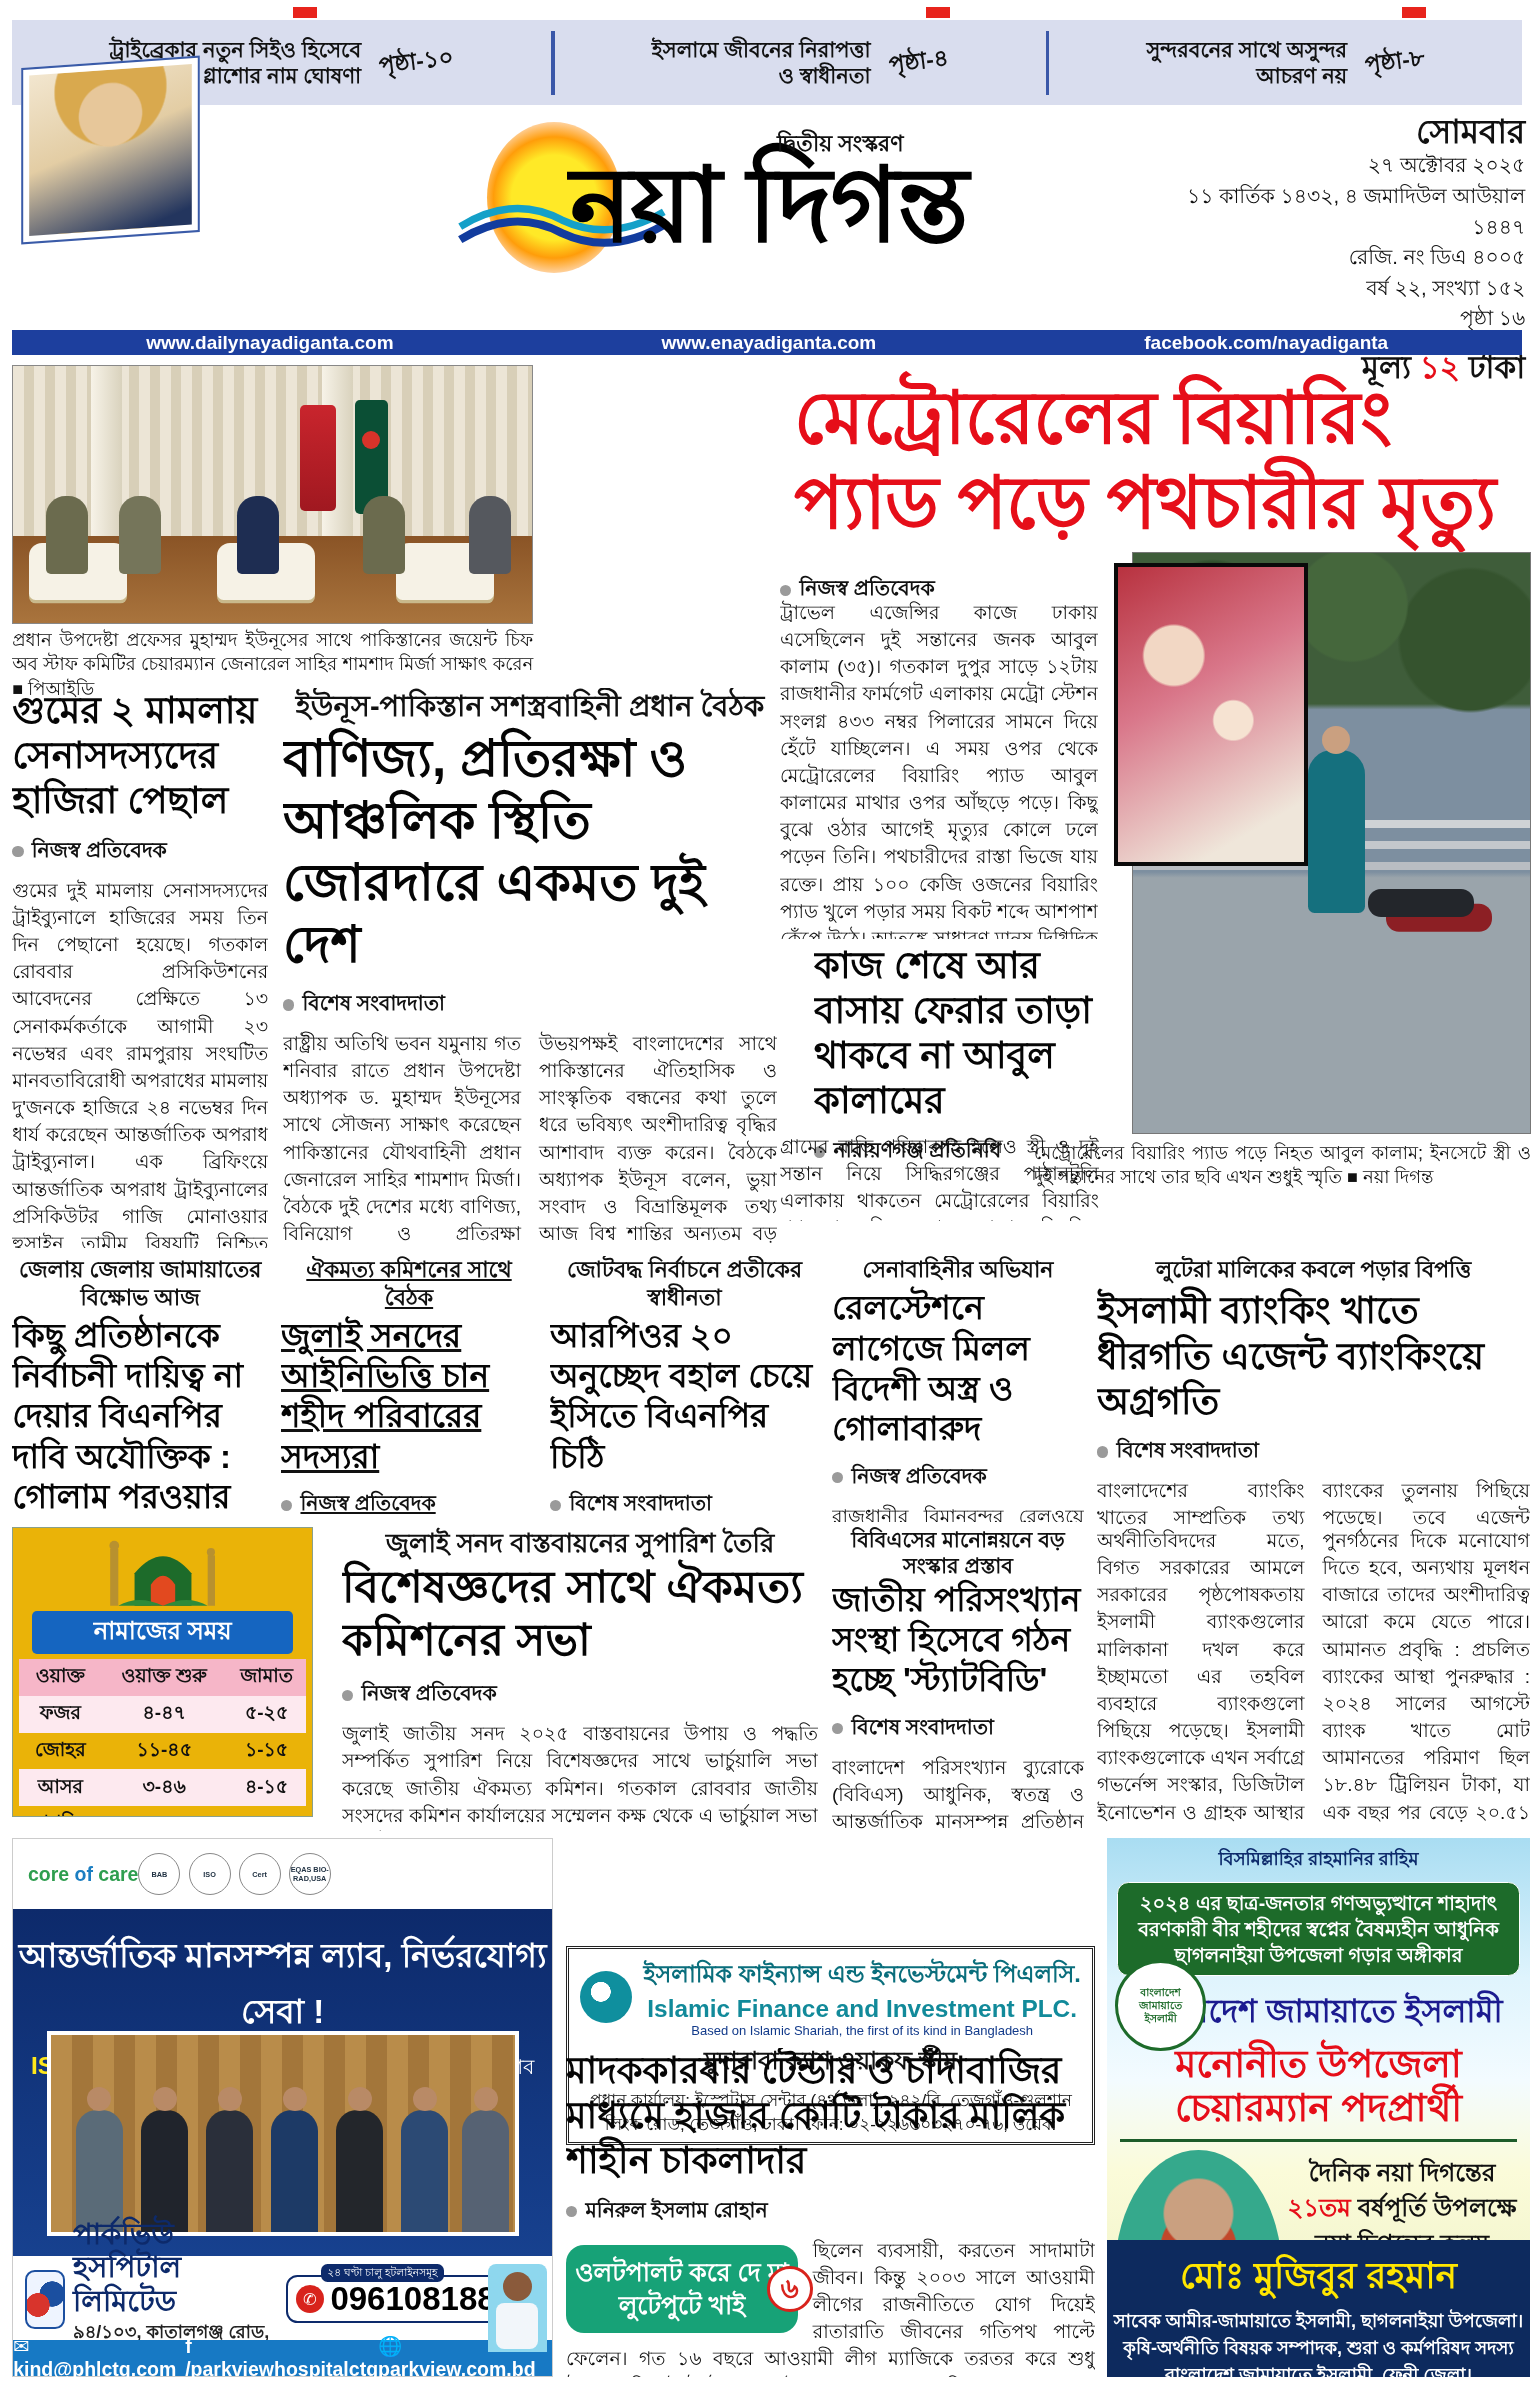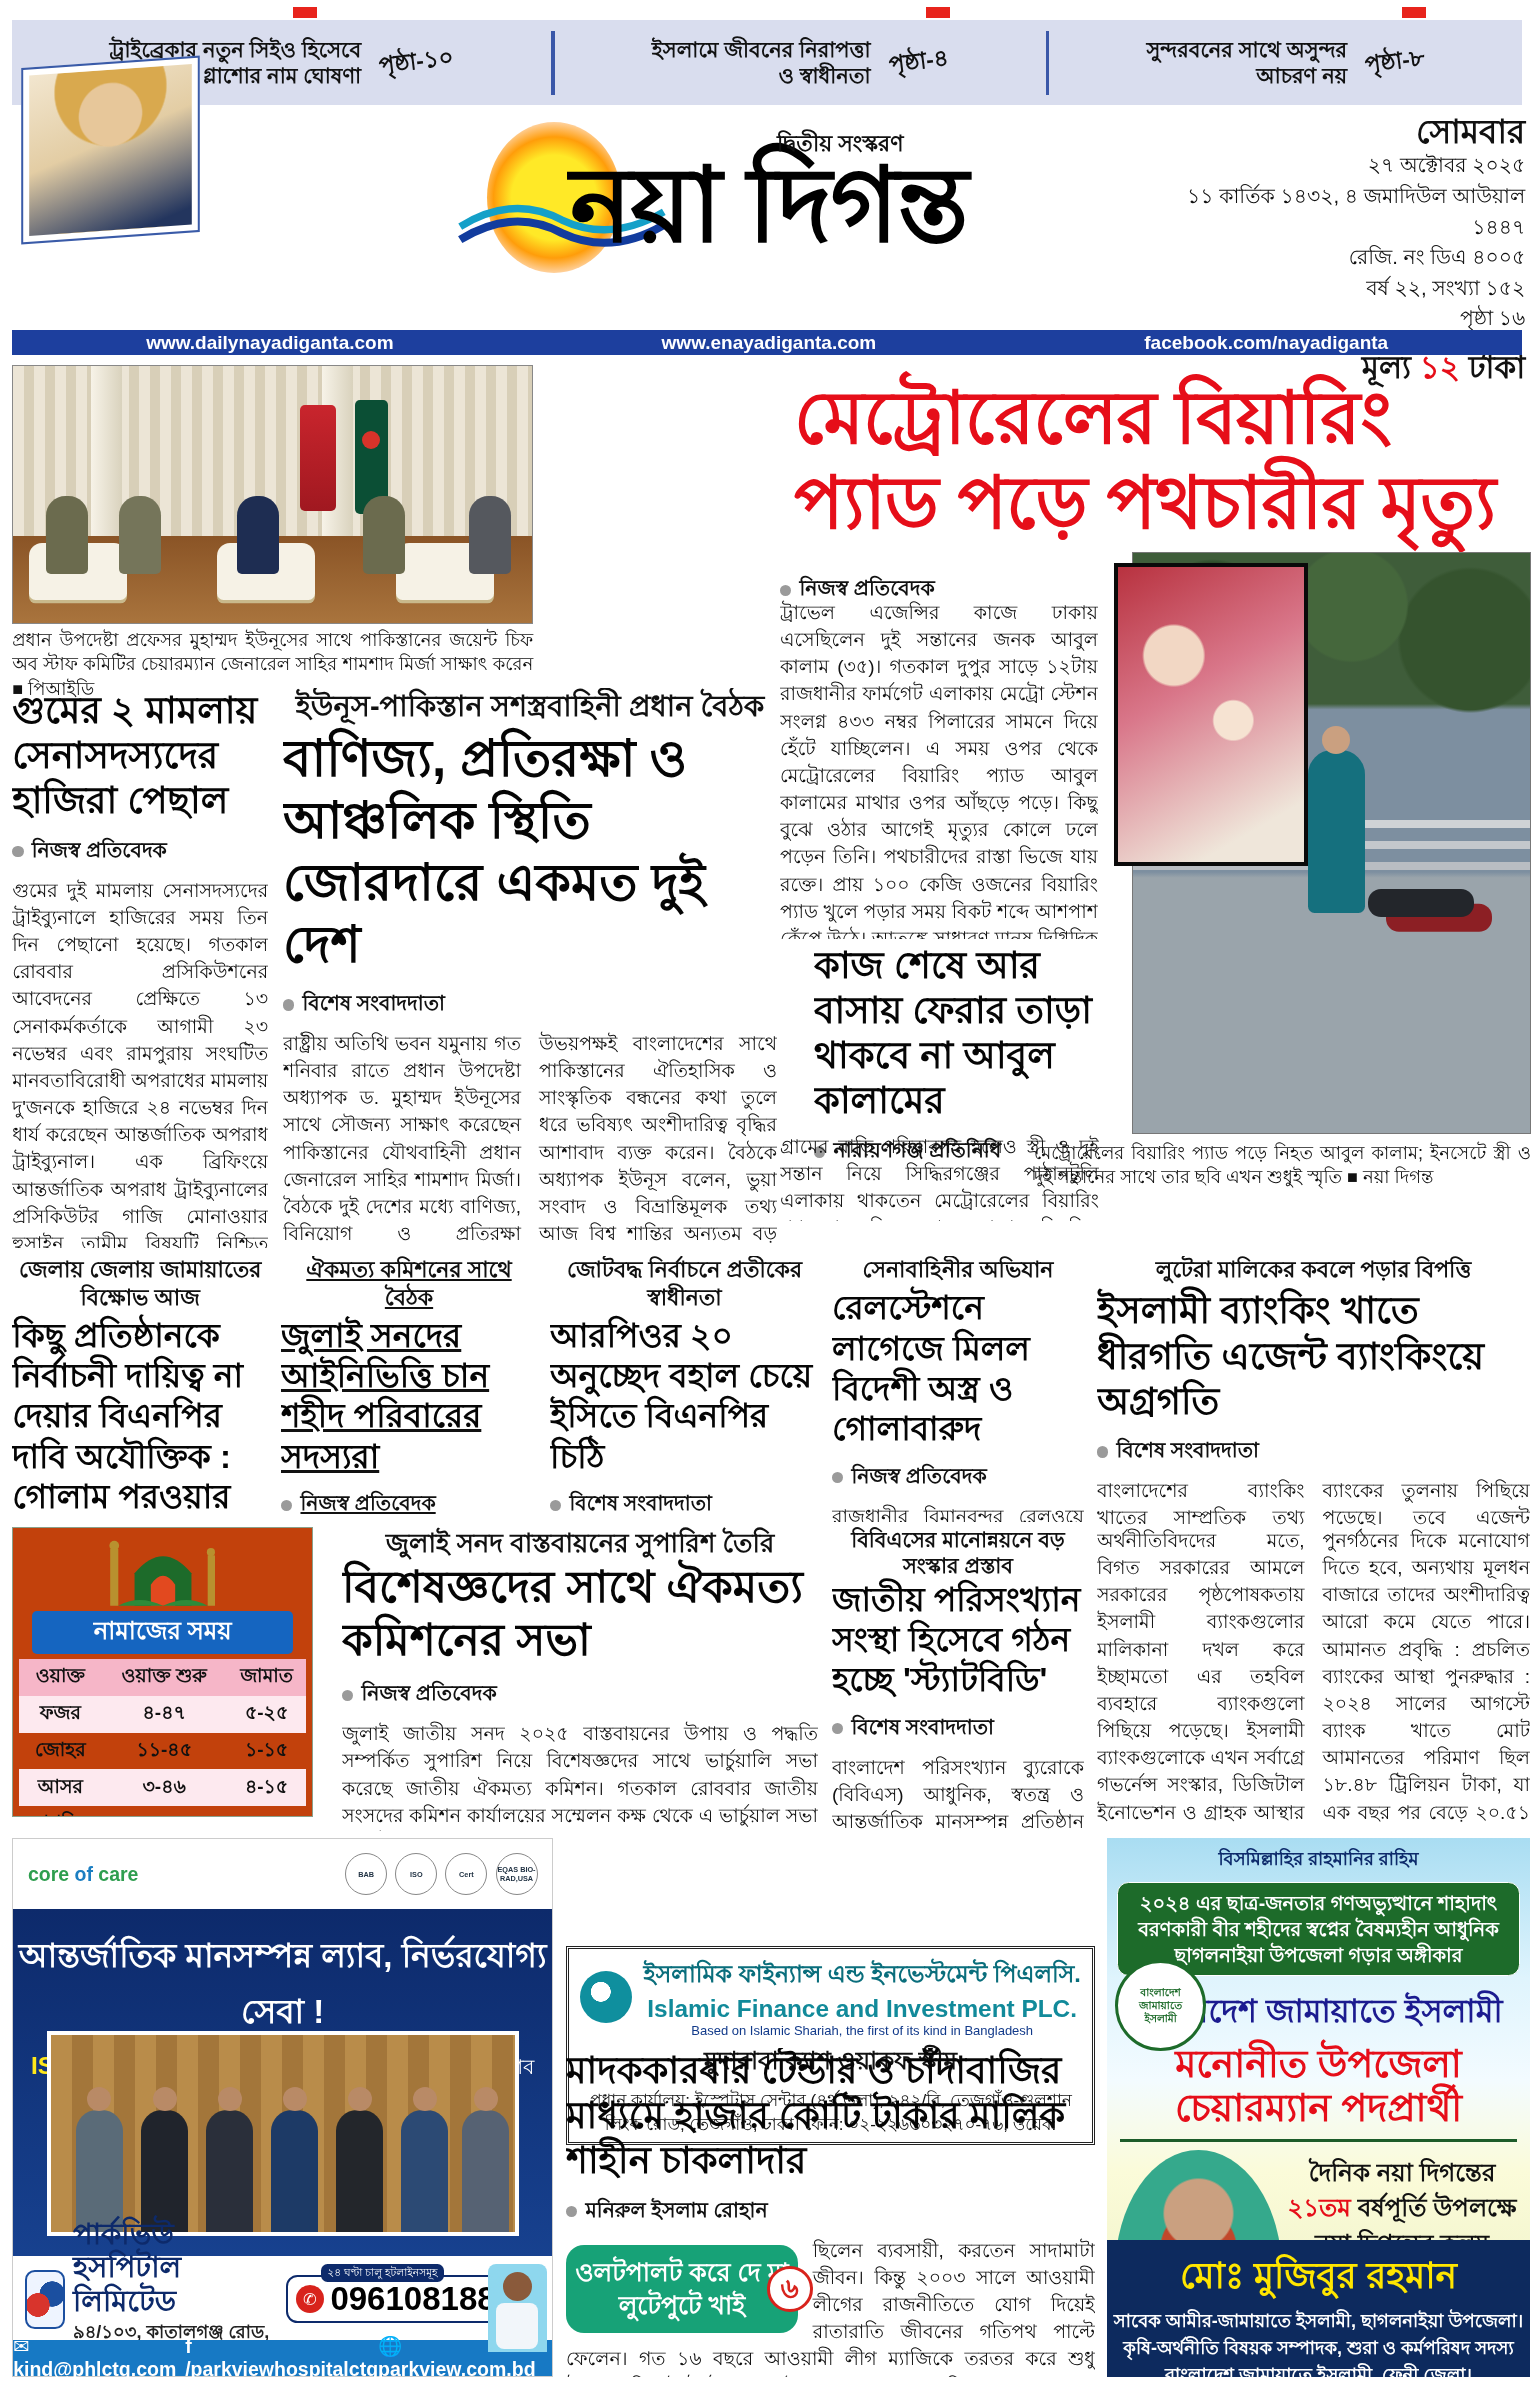--- a/index.html
+++ b/index.html
@@ -96,41 +96,41 @@
   #b1{left:12.2px;top:1256px;width:256px;height:266px;}
   #b2{left:281px;top:1256px;width:256px;height:266px;text-decoration:underline;}
   #b3{left:550px;top:1256px;width:269px;height:266px;}
   #b4{left:832px;top:1256px;width:252px;height:266px;}
   #b5{left:1097px;top:1256px;width:433px;height:269px;}
   #b5 .body{column-count:2;column-gap:18px;height:269px;}
   #b5 .headline{font-size:37px;}
 
   
   #prayer{position:absolute;left:12.2px;top:1527px;width:301px;height:290px;border:1.6px solid #8aa08a;
-    background:#c2410c;overflow:hidden;}
+    background:#eab308;overflow:hidden;}
   #prayer .mosque{display:block;margin:3.3px auto 1.6px auto;}
   #prayer .p-title{width:261px;margin:0 auto;background:#1565c0;color:#fff;font-weight:bold;font-size:24.4px;
     text-align:center;border-radius:4.9px;padding:1.6px 0;}
   #prayer table{width:96%;margin:4.9px auto 0 auto;border-collapse:collapse;font-size:19px;font-weight:bold;}
   #prayer th{background:#f6b6c8;padding:2.4px 1.6px;font-size:19px;}
   #prayer td{text-align:center;padding:2.4px 1.6px;}
   #prayer tr:nth-child(even) td{background:#fde9ef;}
 
   #expert{left:342px;top:1527px;width:476px;height:304px;}
   #expert .kicker{font-size:26px;}
   #expert .headline{font-size:44px;text-align:left;}
   #statbd{left:832px;top:1527px;width:252px;height:304px;}
   #statbd .kicker{font-size:21px;}
   #statbd .headline{font-size:33px;}
   #btail{left:1097px;top:1527px;width:433px;height:304px;}
   #btail .body{column-count:2;column-gap:18px;height:301px;}
 
   
   #parkview{position:absolute;left:12.2px;top:1838px;width:541px;height:539px;background:#fff;border:0.8px solid #ccc;}
-  #parkview .logos{height:70px;display:flex;align-items:center;justify-content:space-between;padding:0 14.7px;}
+  #parkview .logos{height:70px;display:flex;align-items:center;padding:0 14.7px;}
   #parkview .corecare{font-weight:bold;font-size:19.5px;color:#2e9e4f;}
   #parkview .corecare span{color:#1b7ec2;}
   #parkview .certs{display:flex;gap:8.1px;}
   #parkview .cert{width:42px;height:42px;border-radius:50%;border:1.6px solid #888;font-size:7.3px;font-weight:bold;
     display:flex;align-items:center;justify-content:center;text-align:center;color:#234;}
   #parkview .navy{position:absolute;left:0;top:70px;width:100%;height:347px;
     background:linear-gradient(180deg,#0d2a6b,#17418f);}
   #parkview .ad-h1{color:#fff;font-weight:bold;font-size:33px;text-align:center;margin-top:21px;}
   #parkview .ad-h2{color:#fff;font-size:20.4px;text-align:center;margin-top:9.8px;}
   #parkview .ad-h2 b{color:#ffe81a;font-size:24.4px;}

